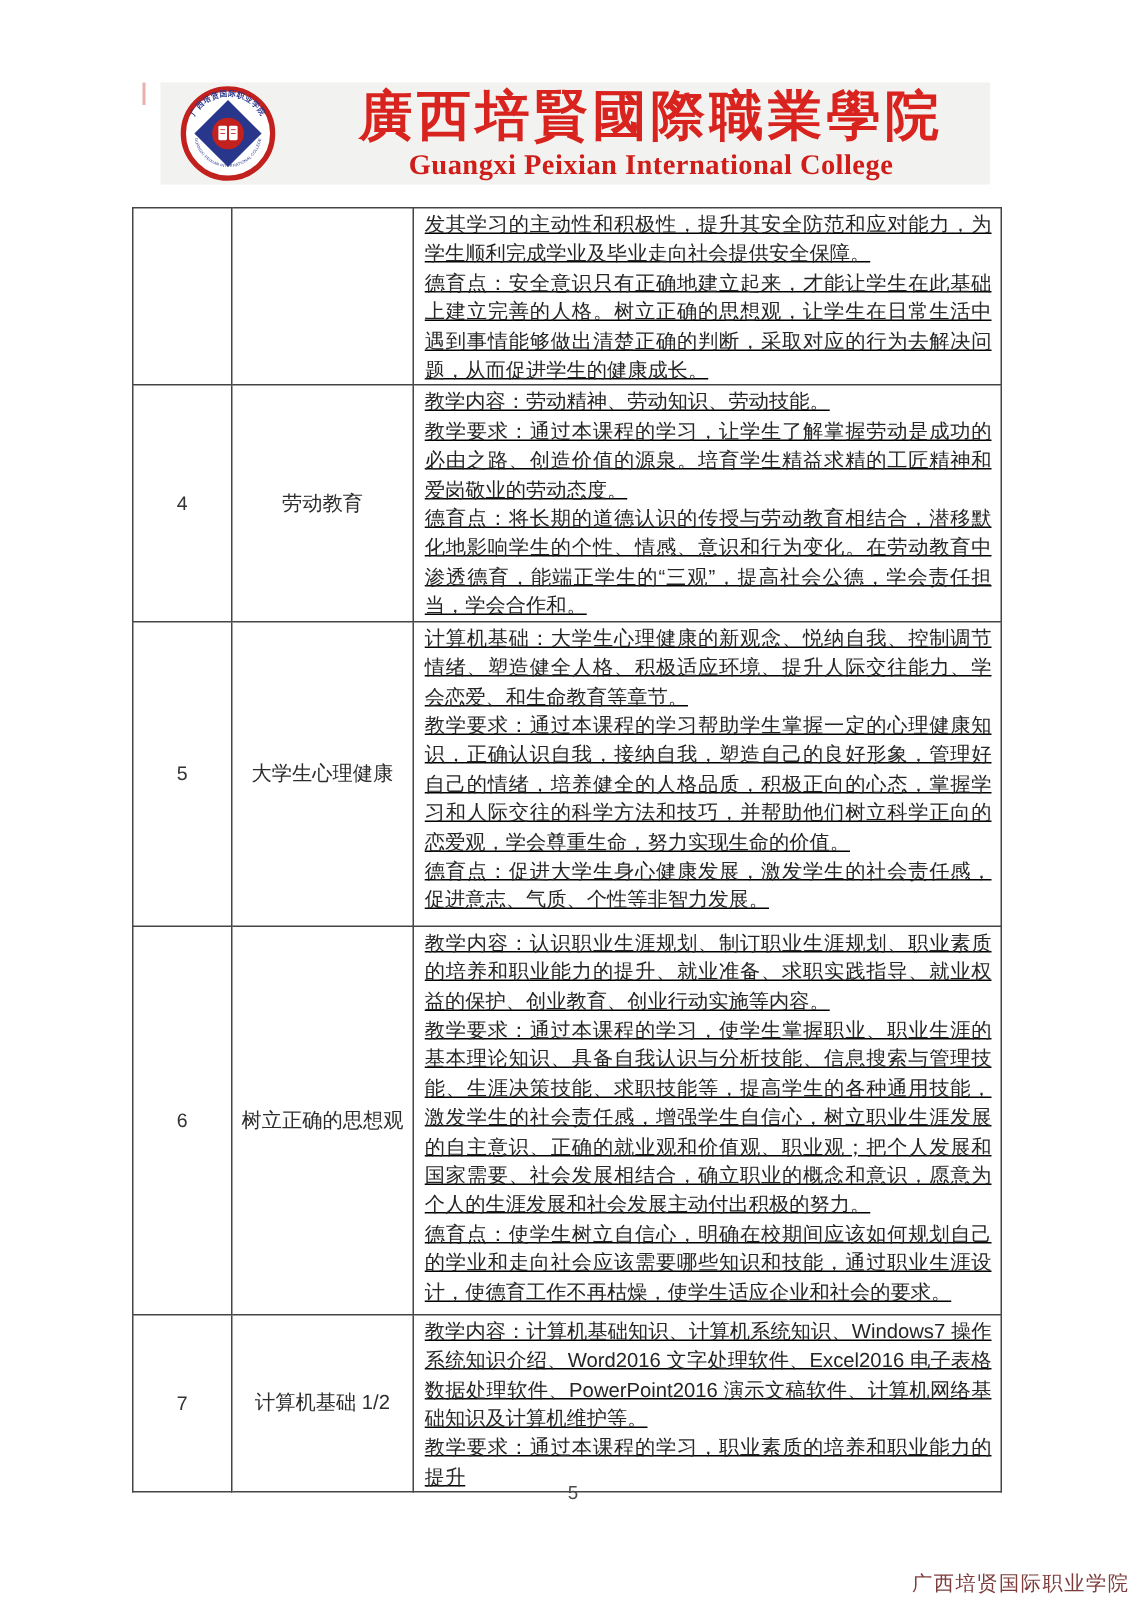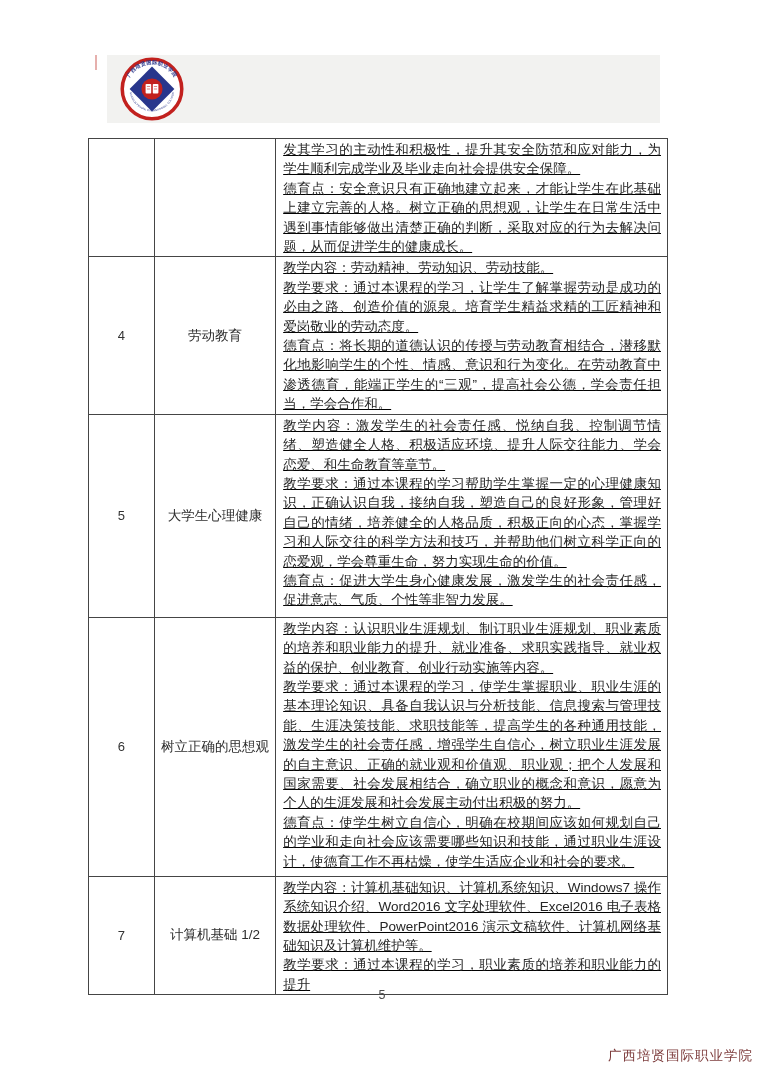--- a/index.html
+++ b/index.html
@@ -70,20 +70,24 @@
         <line x1="53" y1="46" x2="58" y2="46" stroke="#c2211e" stroke-width="0.9"></line>
         <line x1="53" y1="50" x2="58" y2="50" stroke="#c2211e" stroke-width="0.9"></line>
       </g>
       <text font-size="8" font-weight="bold" fill="#28368c" letter-spacing="0.6">
         <textPath href="#arcTop" startOffset="50%" text-anchor="middle">广西培贤国际职业学院</textPath>
       </text>
       <text font-size="4.2" fill="#28368c" letter-spacing="0.2">
         <textPath href="#arcBot" startOffset="50%" text-anchor="middle">GUANGXI PEIXIAN INTERNATIONAL COLLEGE</textPath>
       </text>
     </svg>
+    <div class="titles">
+      <div class="title-zh">廣西培賢國際職業學院</div>
+      <div class="title-en">Guangxi Peixian International College</div>
+    </div>
   </div>
 
   <table class="course">
     <tbody>
         <tr style="height: 117px;">
           <td class="col-num"></td>
           <td class="col-name"></td>
           <td class="col-content">
             <p>发其学习的主动性和积极性，提升其安全防范和应对能力，为学生顺利完成学业及毕业走向社会提供安全保障。</p>
             <p>德育点：安全意识只有正确地建立起来，才能让学生在此基础上建立完善的人格。树立正确的思想观，让学生在日常生活中遇到事情能够做出清楚正确的判断，采取对应的行为去解决问题，从而促进学生的健康成长。</p>
@@ -95,21 +99,21 @@
           <td class="col-content">
             <p>教学内容：劳动精神、劳动知识、劳动技能。</p>
             <p>教学要求：通过本课程的学习，让学生了解掌握劳动是成功的必由之路、创造价值的源泉。培育学生精益求精的工匠精神和爱岗敬业的劳动态度。</p>
             <p>德育点：将长期的道德认识的传授与劳动教育相结合，潜移默化地影响学生的个性、情感、意识和行为变化。在劳动教育中渗透德育，能端正学生的“三观”，提高社会公德，学会责任担当，学会合作和。</p>
           </td>
         </tr>
         <tr style="height: 203px;">
           <td class="col-num">5</td>
           <td class="col-name">大学生心理健康</td>
           <td class="col-content">
-            <p>教学内容：激发学生的社会责任感、悦纳自我、控制调节情绪、塑造健全人格、积极适应环境、提升人际交往能力、学会恋爱、和生命教育等章节。</p>
+            <p>计算机基础：大学生心理健康的新观念、悦纳自我、控制调节情绪、塑造健全人格、积极适应环境、提升人际交往能力、学会恋爱、和生命教育等章节。</p>
             <p>教学要求：通过本课程的学习帮助学生掌握一定的心理健康知识，正确认识自我，接纳自我，塑造自己的良好形象，管理好自己的情绪，培养健全的人格品质，积极正向的心态，掌握学习和人际交往的科学方法和技巧，并帮助他们树立科学正向的恋爱观，学会尊重生命，努力实现生命的价值。</p>
             <p>德育点：促进大学生身心健康发展，激发学生的社会责任感，促进意志、气质、个性等非智力发展。</p>
           </td>
         </tr>
         <tr style="height: 259px;">
           <td class="col-num">6</td>
           <td class="col-name">树立正确的思想观</td>
           <td class="col-content">
             <p>教学内容：认识职业生涯规划、制订职业生涯规划、职业素质的培养和职业能力的提升、就业准备、求职实践指导、就业权益的保护、创业教育、创业行动实施等内容。</p>
             <p>教学要求：通过本课程的学习，使学生掌握职业、职业生涯的基本理论知识、具备自我认识与分析技能、信息搜索与管理技能、生涯决策技能、求职技能等，提高学生的各种通用技能，激发学生的社会责任感，增强学生自信心，树立职业生涯发展的自主意识、正确的就业观和价值观、职业观；把个人发展和国家需要、社会发展相结合，确立职业的概念和意识，愿意为个人的生涯发展和社会发展主动付出积极的努力。</p>

